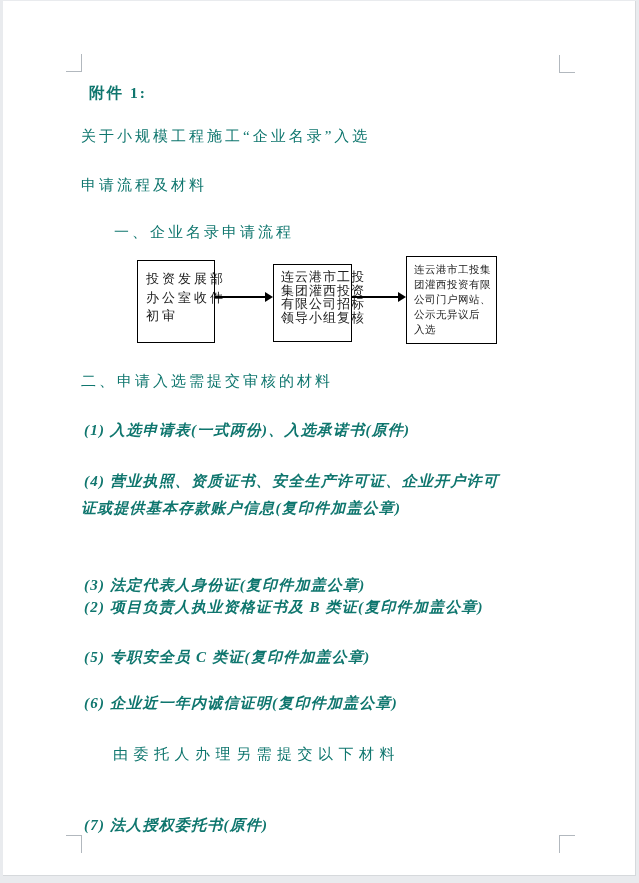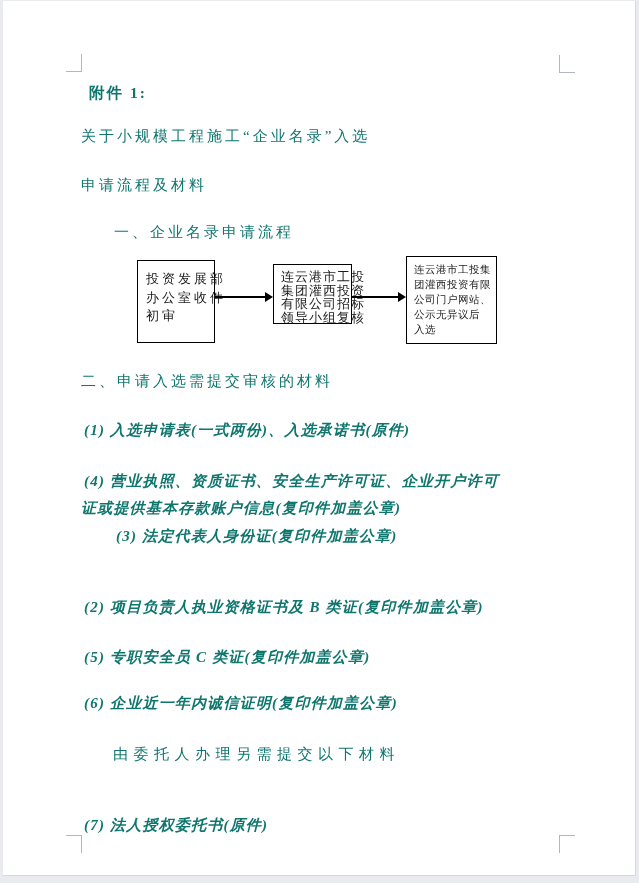--- a/index.html
+++ b/index.html
@@ -47,39 +47,39 @@
   }
   .attach   { left: 89px;  top: 84px;  font-weight: bold; font-size: 15.5px; letter-spacing: 2px; }
   .title1   { left: 81px;  top: 128px; letter-spacing: 3px; }
   .title2   { left: 81px;  top: 177px; letter-spacing: 3px; }
   .sec1     { left: 98px;  top: 224px; letter-spacing: 3px; margin-left: 16px; }
   .sec2     { left: 81px;  top: 373px; letter-spacing: 3px; text-align: center; }
   .item     { left: 84px;  font-weight: bold; letter-spacing: 1.2px; font-style: italic; }
   .i1  { top: 422px; }
   .i2a { top: 473px; }
   .i2b { top: 500px; left: 81px; }
-  .i3  { top: 528px; margin-left: 32px; }
+  .i3  { top: 577px; }
   .i4  { top: 599px; }
   .i5  { top: 649px; }
   .i6  { top: 695px; }
   .note{ left: 113px; top: 746px; letter-spacing: 5.5px; }
   .i7  { top: 793px; margin-top: 24px; }
 
   
   .fbox {
     position: absolute;
     box-sizing: border-box;
     border: 1px solid #000;
     background: #fff;
     color: #1c1c1c;
     font-size: 13px;
   }
   .fbox div { white-space: nowrap; }
   .box1 { left: 137px; top: 260px; width: 78px; height: 83px;  padding: 9px 0 0 8px; line-height: 18.5px; letter-spacing: 3px; }
-  .box2 { left: 273px; top: 264px; width: 79px; height: 60px;  padding: 5px 0 15px 7px; line-height: 13.5px; letter-spacing: 1px; }
+  .box2 { left: 273px; top: 264px; width: 79px; height: 78px;  padding: 5px 0 15px 7px; line-height: 13.5px; letter-spacing: 1px; }
   .box3 { left: 406px; top: 256px; width: 91px; height: 88px; padding: 5px 0 0 7px; line-height: 15px;   letter-spacing: 0.5px; font-size: 10.5px; }
 
   .arrow {
     position: absolute;
     height: 2px;
     background: #000;
   }
   .arrow::after {
     content: '';
     position: absolute;

